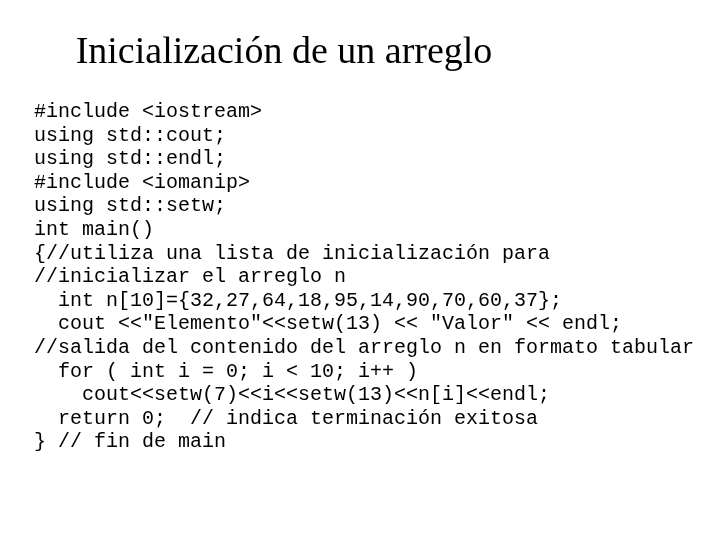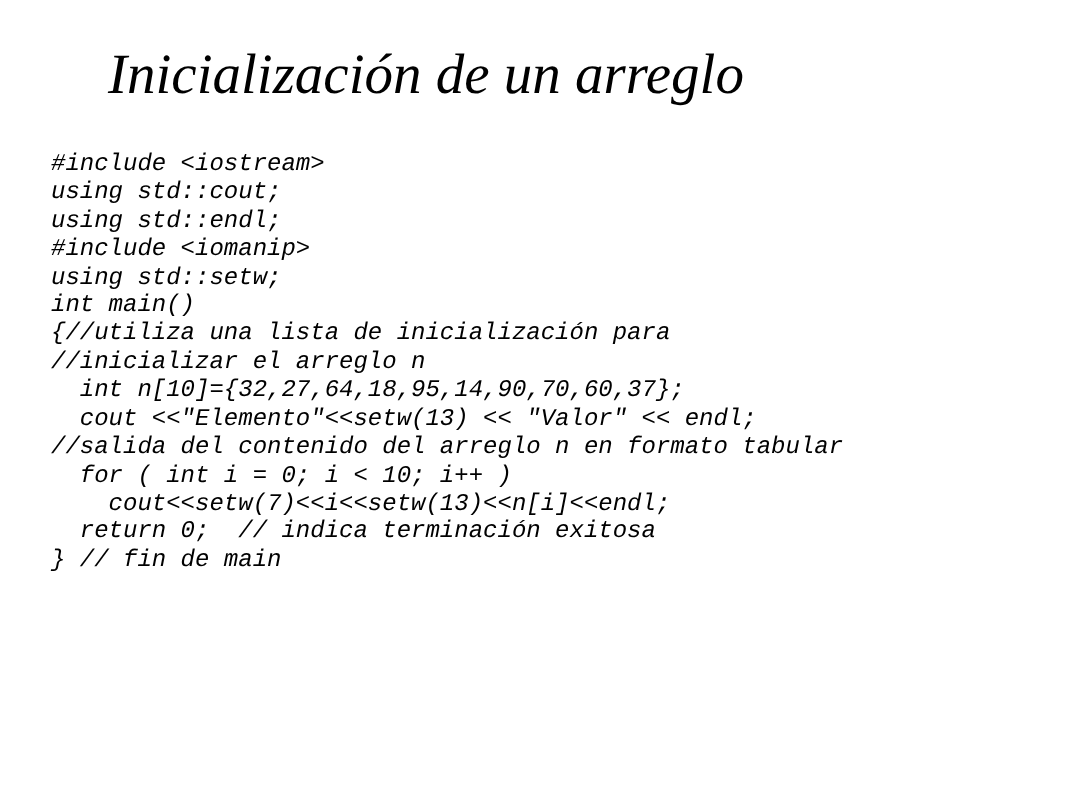--- a/index.html
+++ b/index.html
@@ -9,31 +9,30 @@
     height: 540px;
     background: #ffffff;
     font-family: "Times New Roman", Times, serif;
     color: #000000;
   }
   .slide {
     width: 568px;
     height: 540px;
     box-sizing: border-box;
     padding: 28px 34px 0 34px;
-    font-style: italic;
   }
   .title {
     font-size: 38px;
     text-align: center;
     margin: 0 0 28px 0;
     font-weight: normal;
   }
   .code {
     font-family: "Courier New", Courier, monospace;
-    font-size: 16px;
+    font-size: 20px;
     line-height: 1.18;
     white-space: pre;
   }
 </style>
 </head>
 <body>
 
 <div class="slide">
   <h1 class="title">Inicialización de un arreglo</h1>
   <div class="code" id="code-block">#include &lt;iostream&gt;

